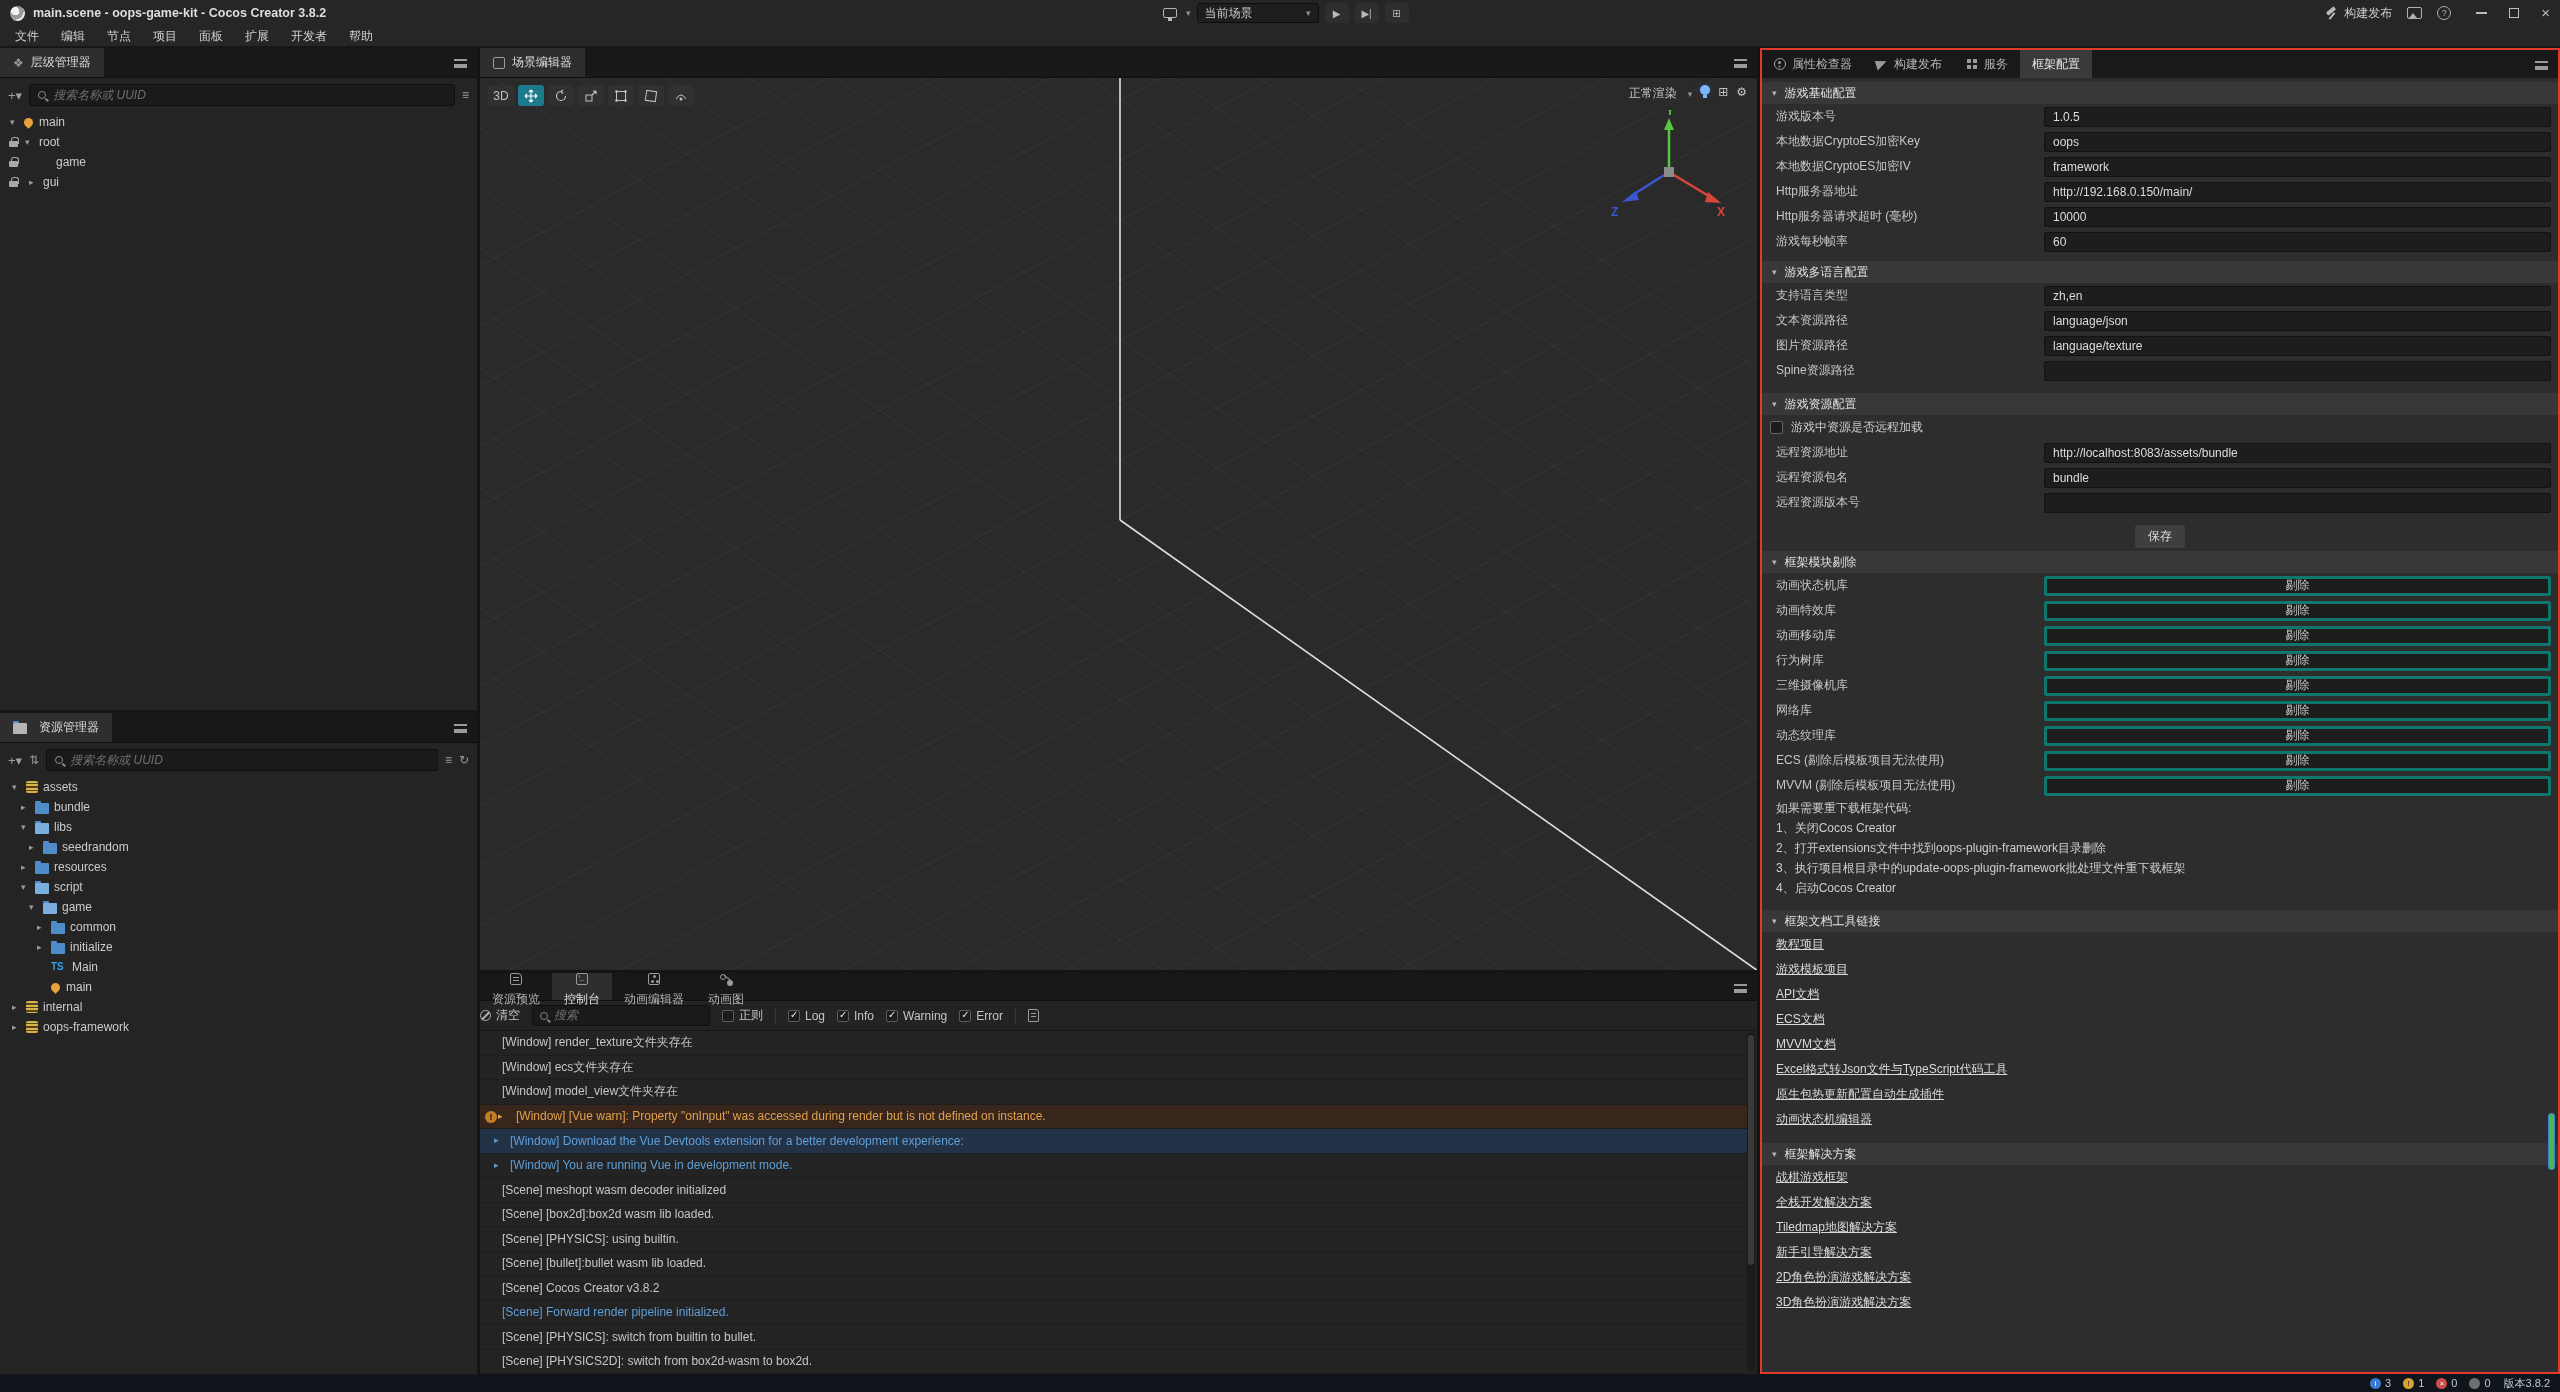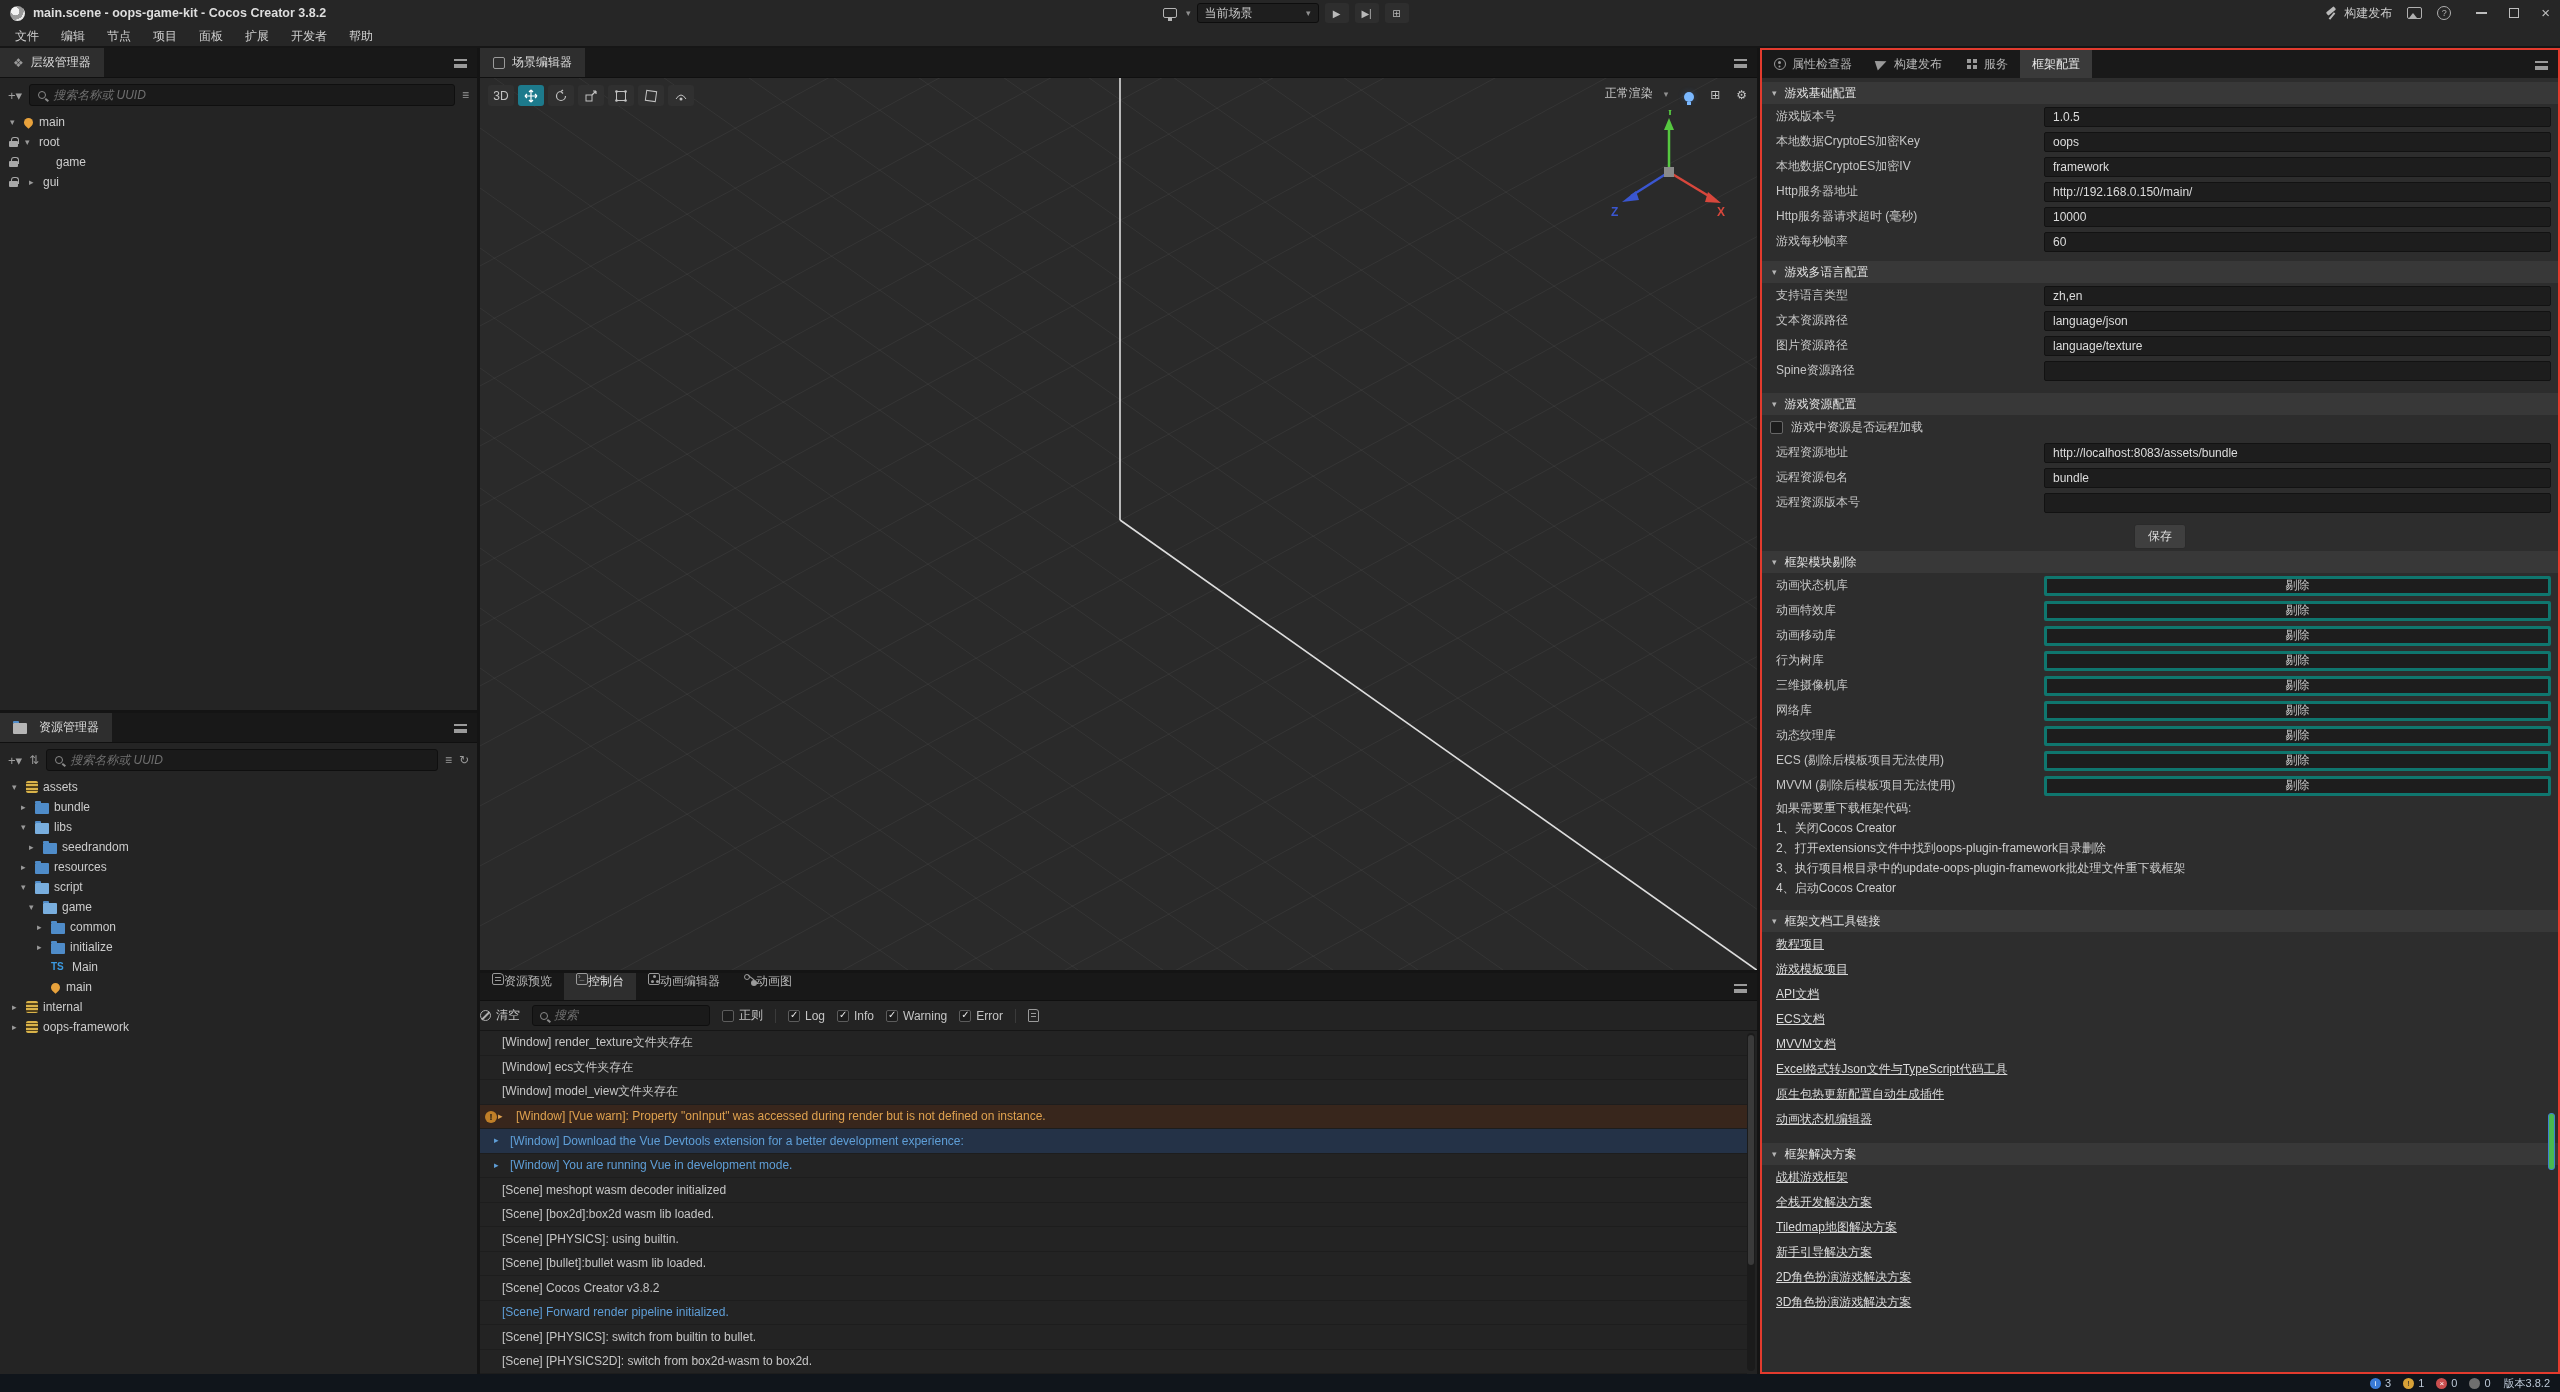--- a/index.html
+++ b/index.html
@@ -69,29 +69,29 @@
   .ico.db{width:12px;height:12px;border-radius:2px;background:repeating-linear-gradient(180deg,#d9b34a 0 2px,#55441c 2px 3.5px);}
   .ico.ts{width:16px;height:12px;color:#3b9ae1;font-weight:bold;font-size:10px;}
   .ico.ts::after{content:"TS";}
 
   
   .scenep{left:480px;top:48px;width:1277px;height:922px;background:#2a2a2a;overflow:hidden;}
   .scenegrid{position:absolute;left:0;top:30px;width:1277px;height:892px;}
   .stools{position:absolute;left:8px;top:37px;display:flex;gap:4px;align-items:center;}
   .tbtn{min-width:26px;height:21px;background:#303030;border-radius:3px;display:flex;align-items:center;justify-content:center;color:#c2c2c2;padding:0 4px;}
   .tbtn.active{background:#1d7a8c;color:#ffffff;}
-  .srtools{position:absolute;right:10px;top:37px;display:flex;align-items:flex-end;gap:16px;color:#c5c5c5;}
+  .srtools{position:absolute;right:10px;top:37px;display:flex;align-items:flex-start;gap:8px;color:#c5c5c5;}
   .bulb{width:10px;height:10px;border-radius:50%;background:#7ab8ff;position:relative;box-shadow:0 0 6px #3d7dd650;}
   .bulb::after{content:"";position:absolute;left:3px;top:10px;width:4px;height:3px;background:#7ab8ff;}
   .gizmo{position:absolute;right:28px;top:62px;}
 
   
   .consolep{left:480px;top:973px;width:1277px;height:401px;background:#232323;overflow:hidden;}
   .ctabs{height:28px;background:#181818;display:flex;position:relative;border-bottom:1px solid #101010;}
-  .ctab{display:flex;padding:0 12px;color:#b5b5b5;}
+  .ctab{display:flex;align-items:center;gap:6px;padding:0 12px;color:#b5b5b5;flex-direction:column;}
   .ctab.active{background:#2e2e2e;color:#e2e2e2;}
   .cico{width:12px;height:12px;border:1.3px solid #9a9a9a;border-radius:2px;position:relative;flex:none;}
   .cico.term::after{content:"›_";position:absolute;left:1px;top:-2px;font-size:8px;color:#9a9a9a;letter-spacing:-1px;}
   .cico.file{border-radius:2px 4px 2px 2px;}
   .cico.file::after{content:"";position:absolute;left:2px;top:3px;width:6px;height:1px;background:#9a9a9a;box-shadow:0 3px 0 #9a9a9a;}
   .cico.anim::after{content:"";position:absolute;left:4px;top:1px;width:3px;height:3px;border-radius:50%;background:#9a9a9a;box-shadow:-2px 5px 0 #9a9a9a,3px 5px 0 #9a9a9a;}
   .cico.graph{border:none;}
   .cico.graph::before{content:"";position:absolute;left:0;top:1px;width:4px;height:4px;border:1.2px solid #9a9a9a;border-radius:50%;box-shadow:7px 6px 0 #9a9a9a;}
   .cico.graph::after{content:"";position:absolute;left:3px;top:4px;width:8px;height:1.3px;background:#9a9a9a;transform:rotate(38deg);}
   .cfilter{height:30px;display:flex;align-items:center;gap:12px;padding:0 0;border-bottom:1px solid #161616;}

